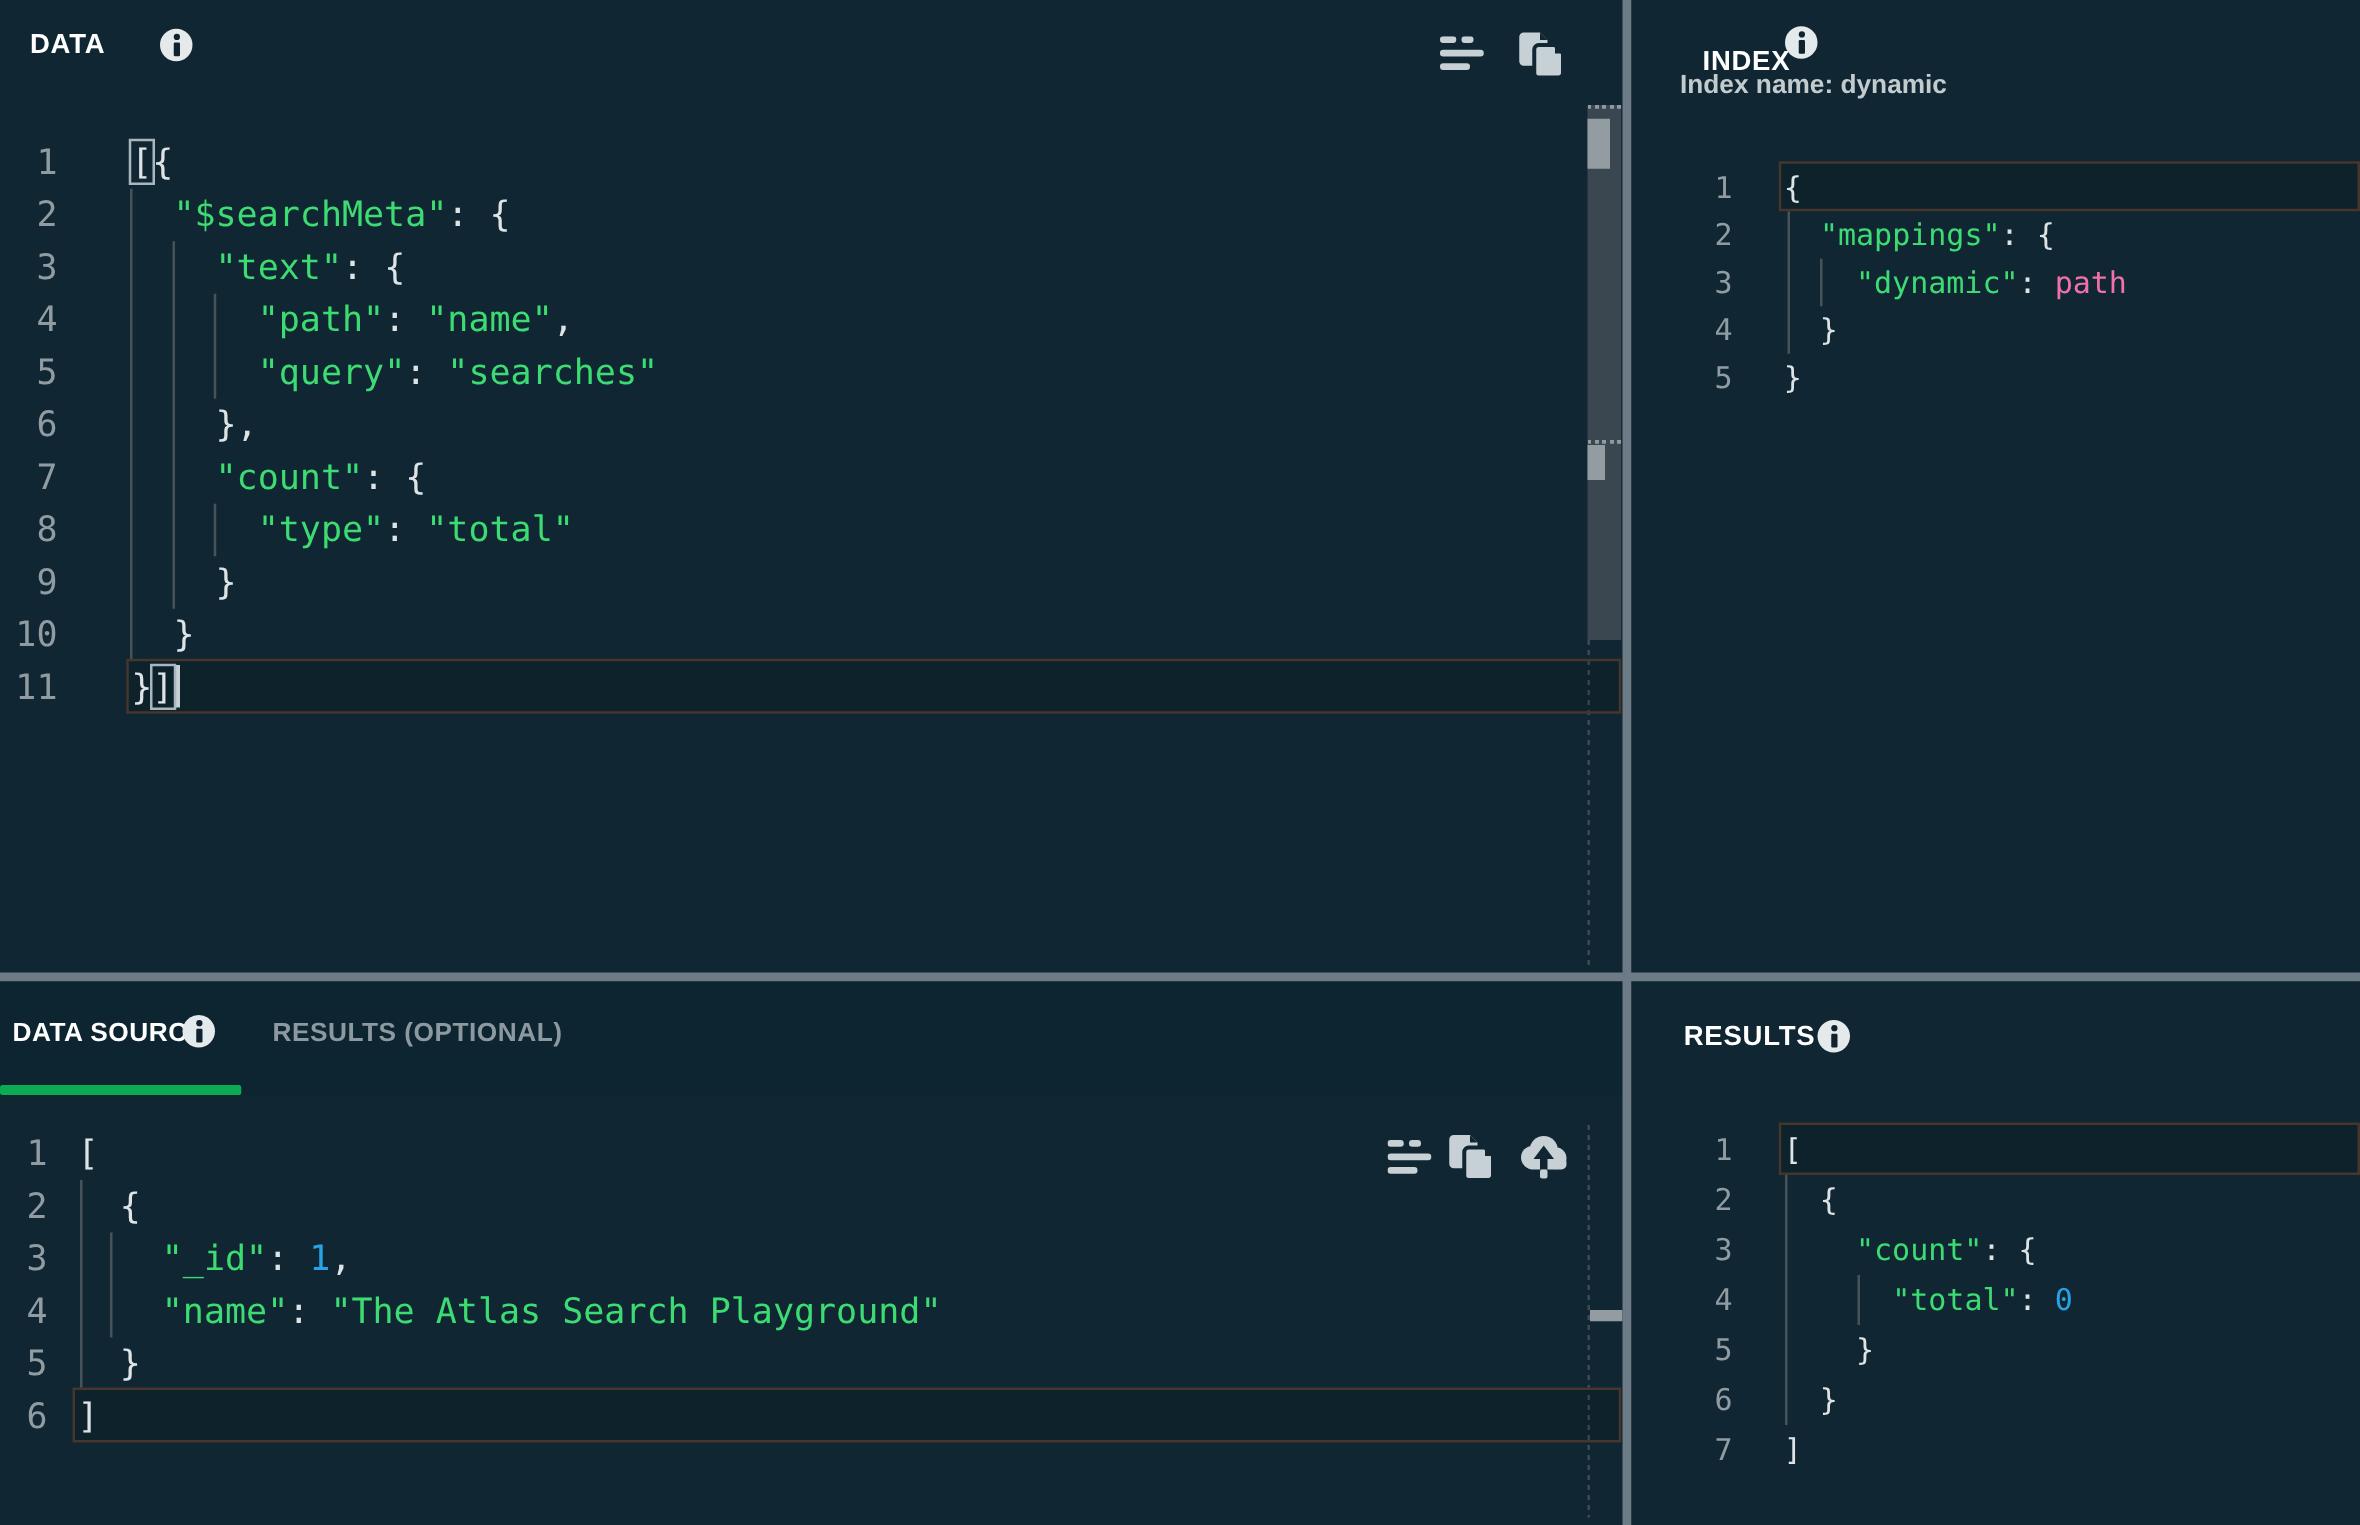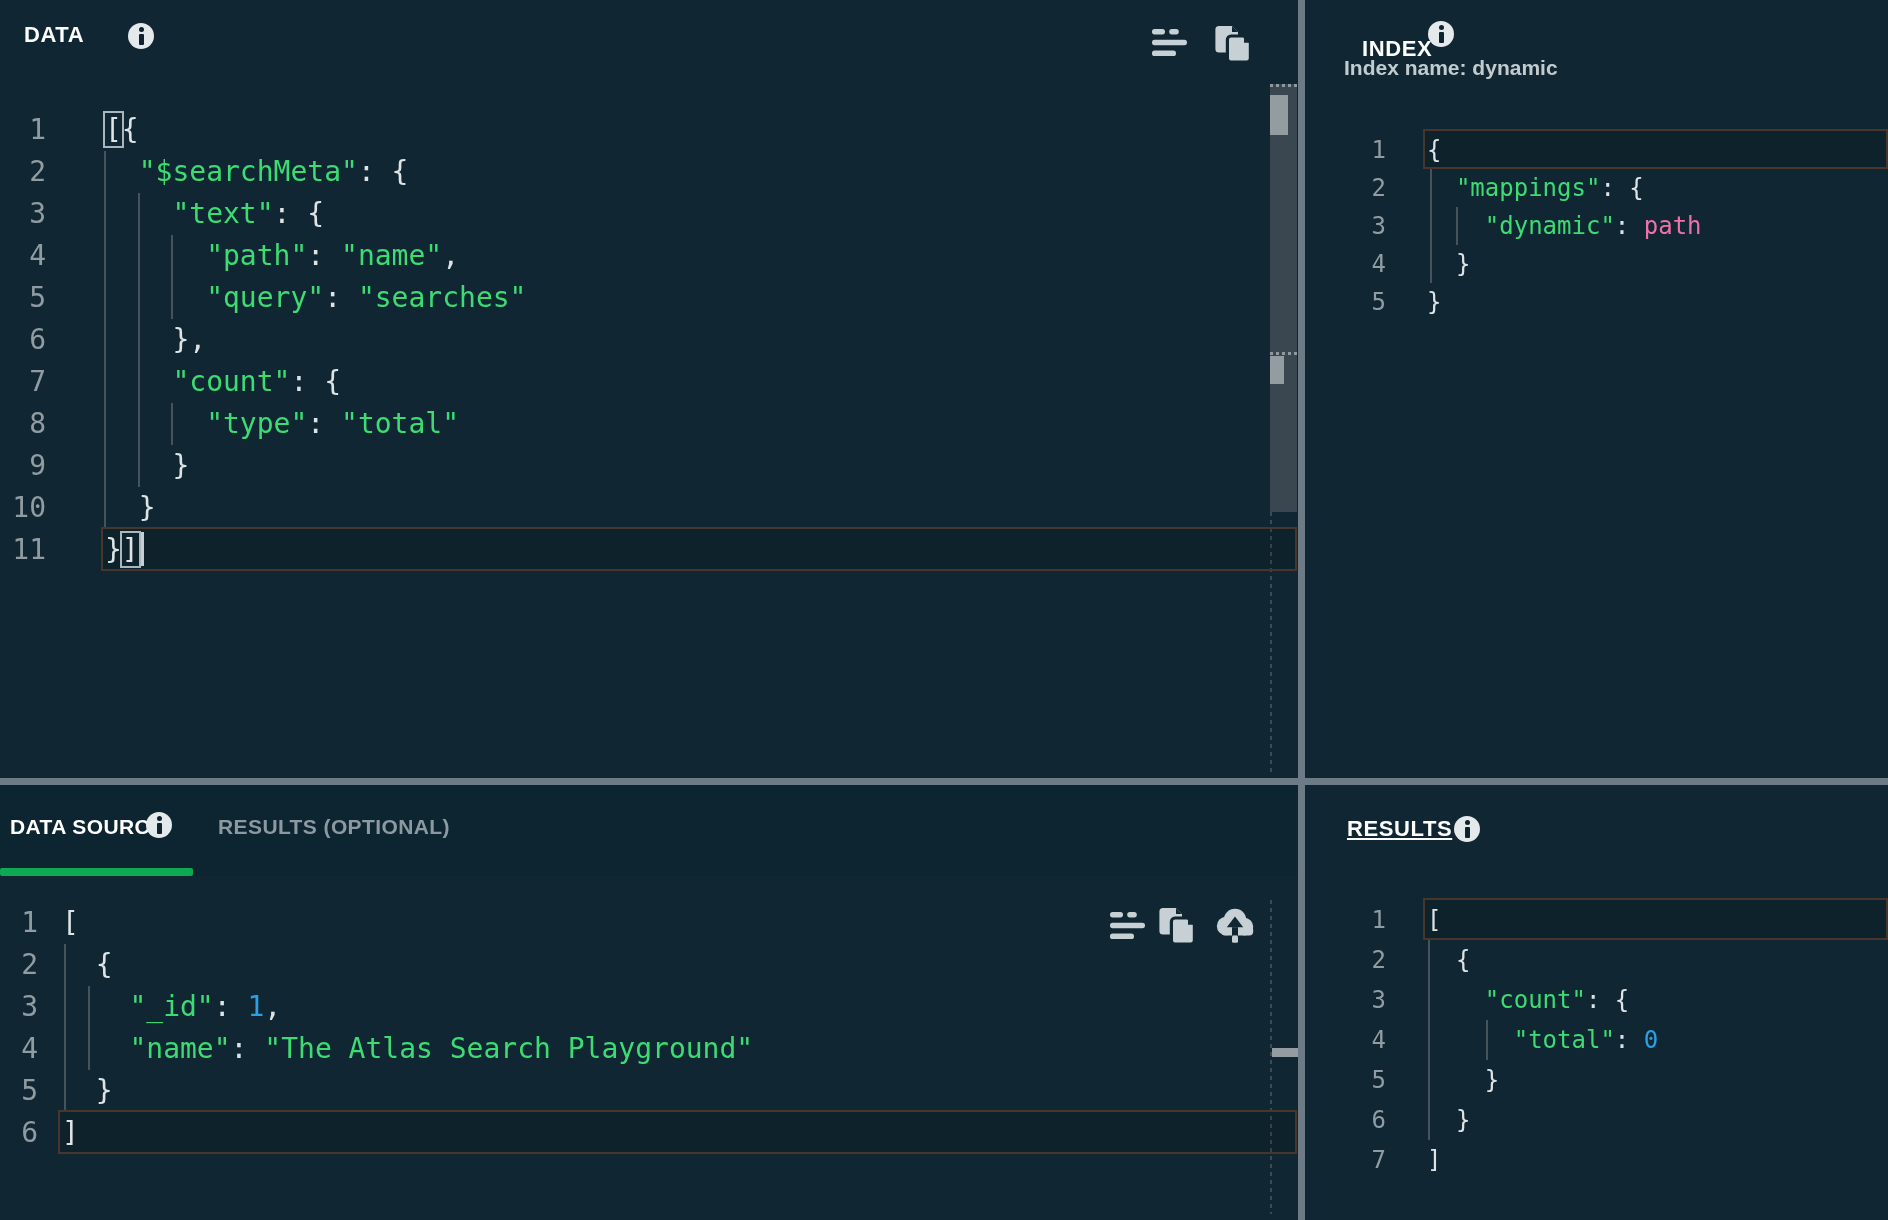--- a/index.html
+++ b/index.html
@@ -137,21 +137,21 @@
         <rect class="ic" x="10" y="15.8" width="3" height="3.6" rx="0.8"></rect>
       </svg>
     </button>
 
     <div class="dot-vline" style="left:1270px; top:900px; height:314px;"></div>
     <div class="scroll-thumb" style="left:1272px; top:1048px; width:26px; height:9px;"></div>
   </section>
 
   
   <section>
-    <h2 class="panel-title" style="left:1347px; top:816px;text-decoration:underline;">RESULTS</h2>
+    <h2 class="panel-title" style="left:1347px; top:816px;">RESULTS</h2>
     <button class="info" style="left:1454px; top:816px;">
       <span class="i-dot"></span>
       <span class="i-bar"></span>
     </button>
   </section>
 
   
   <div id="editors-layer" style="position:absolute; left:0; top:0; width:1888px; height:1220px; pointer-events:none;">
       <div class="guide" style="left: 104px; top: 151px; height: 378px;"></div>
       <div class="guide" style="left: 138px; top: 193px; height: 294px;"></div>

